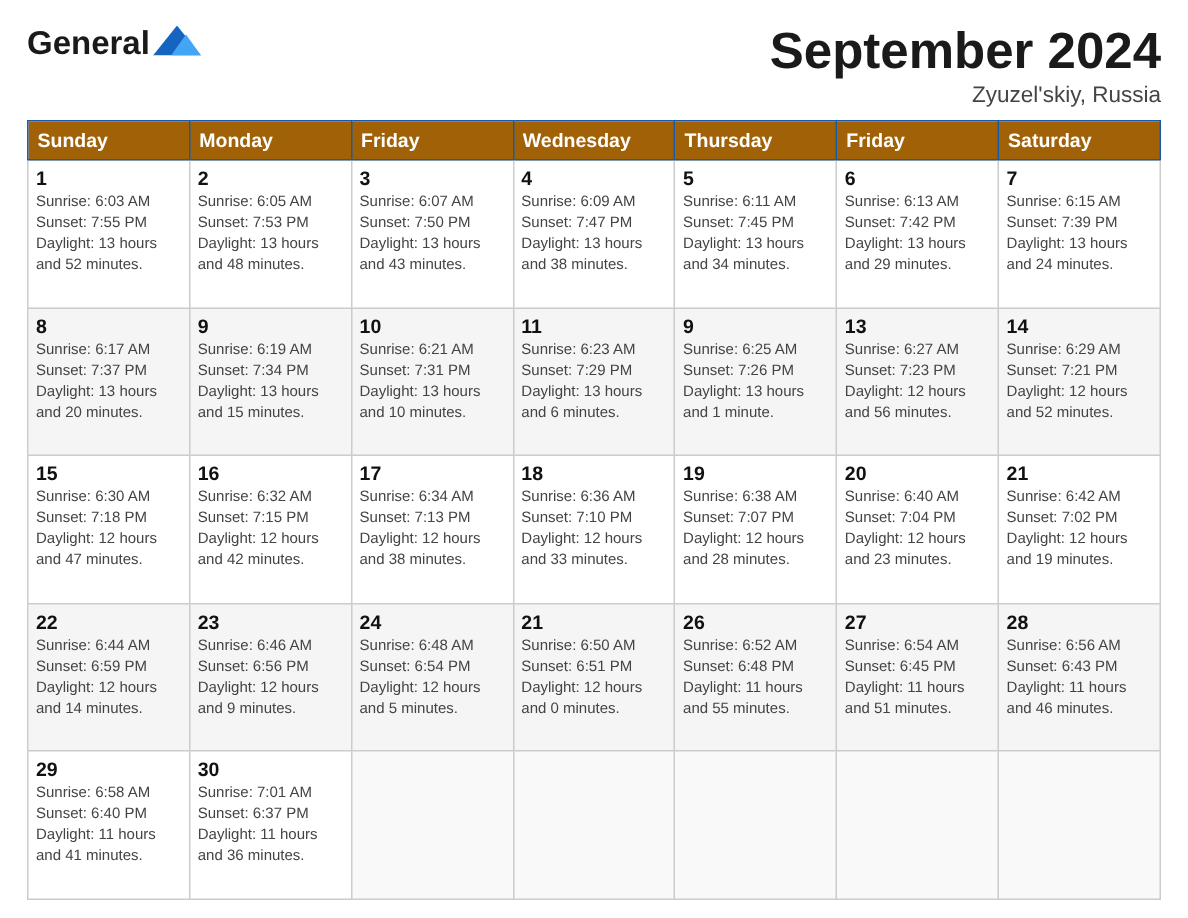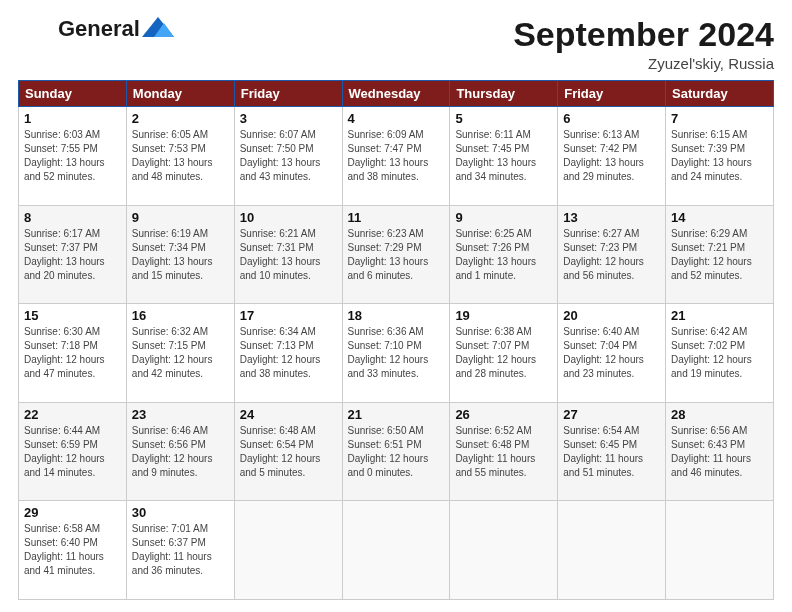--- a/index.html
+++ b/index.html
@@ -37,21 +37,21 @@
       color: #444;
       margin-top: 2px;
     }
     .calendar {
       flex: 1;
       border-collapse: collapse;
       width: 100%;
       table-layout: fixed;
     }
     .calendar th {
-      background: #7f1d1d;
+      background: #a16207;
       color: #fff;
       font-size: 13px;
       font-weight: bold;
       padding: 5px 6px;
       text-align: left;
       border: 1px solid #1a5aaa;
     }
     .calendar td {
       border: 1px solid #ccc;
       vertical-align: top;
@@ -84,21 +84,20 @@
       flex-direction: column;
     }
     .logo-line1 {
       display: flex;
       align-items: center;
     }
     .logo-general {
       font-size: 22px;
       font-weight: bold;
       color: #1a1a1a;
-      margin-left: 40px;
     }
     .logo-blue-text {
       font-size: 22px;
       font-weight: bold;
       color: #1565c0;
       margin-left: 0;
     }
   </style>
 </head>
 <body>

